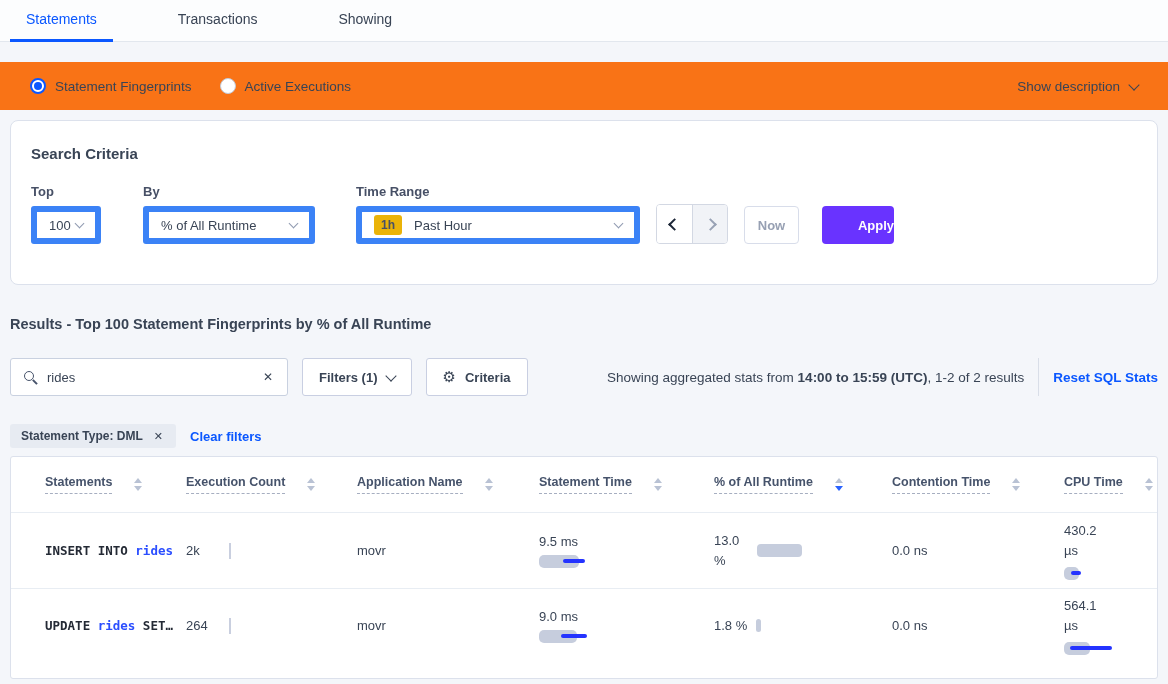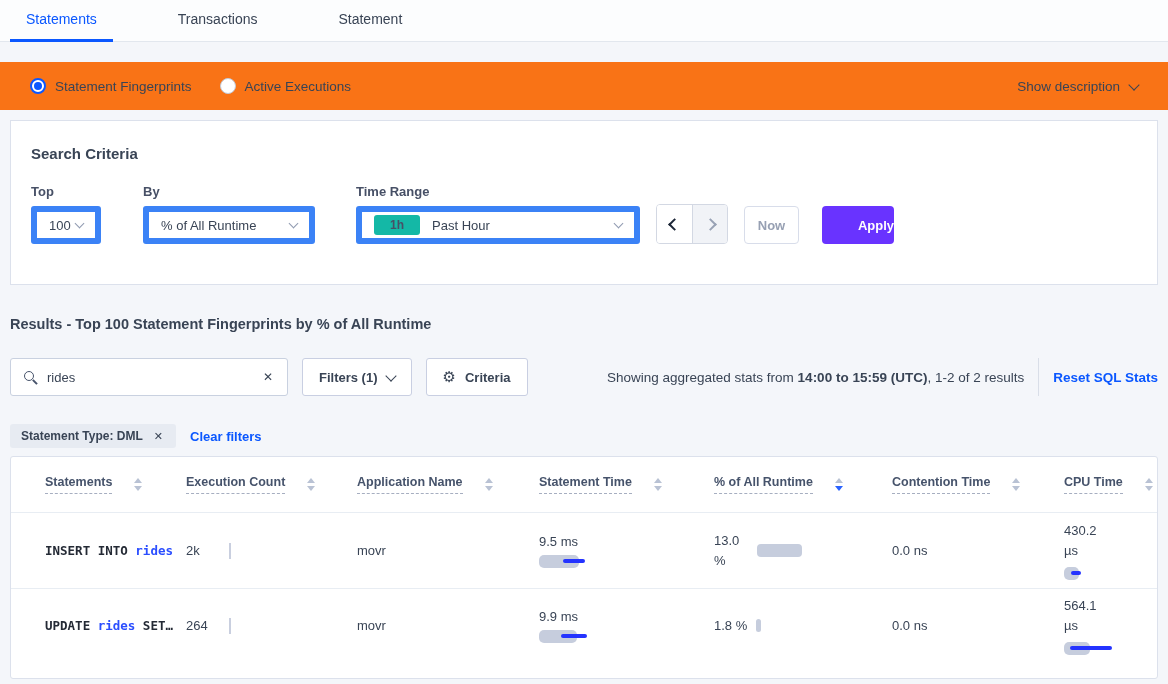--- a/index.html
+++ b/index.html
@@ -20,31 +20,31 @@
   .radio.checked .dot { width:8px; height:8px; border-radius:50%; background:#0a57ff; }
   .show-desc { margin-left:auto; display:flex; align-items:center; gap:10px; font-size:13.5px; color:#394455; cursor:pointer; }
 
   
   .chev-down { width:7px; height:7px; border-right:1.6px solid #8f9ab0; border-bottom:1.6px solid #8f9ab0; transform:rotate(45deg); margin-top:-3px; display:inline-block; }
   .chev-down.dark { border-color:#394455; width:8px; height:8px; }
   .chev-left { width:9px; height:9px; border-left:2.4px solid #1b2536; border-bottom:2.4px solid #1b2536; transform:rotate(45deg); display:inline-block; }
   .chev-right { width:9px; height:9px; border-right:2.4px solid #98a2b5; border-top:2.4px solid #98a2b5; transform:rotate(45deg); display:inline-block; }
 
   
-  .card { background:#fff; border:1px solid #dce1ec; border-radius:0; margin:0 10px; }
+  .card { background:#fff; border:1px solid #dce1ec; border-radius:8px; margin:0 10px; }
   .criteria { margin-top:10px; height:165px; padding:24px 20px 0; }
   .criteria-title { font-size:15px; font-weight:700; color:#394455; }
   .criteria-form { display:flex; margin-top:22px; }
   .field label { display:block; font-size:13px; font-weight:700; color:#475066; margin-bottom:7px; }
   .select { border:6px solid #3b82f6; border-radius:3px; background:#fff; height:38px; display:flex; align-items:center; padding:0 12px; font-size:13px; color:#394455; cursor:pointer; }
   .select .chev-down { margin-left:auto; }
   .f-top { width:70px; } .f-top .select { width:70px; }
   .f-by { margin-left:42px; width:172px; } .f-by .select { width:172px; }
   .f-tr { margin-left:41px; width:284px; } .f-tr .select { width:284px; }
-  .tr-badge { background:#14b8a6; color:#475066; font-weight:700; font-size:12px; border-radius:3px; padding:3px 16px; margin-right:12px; }
+  .tr-badge { background:#eab308; color:#475066; font-weight:700; font-size:12px; border-radius:3px; padding:3px 7px; margin-right:12px; }
   .form-bottom { display:flex; align-items:flex-end; }
   .arrow-group { display:flex; margin-left:16px; border:1px solid #d3d8e3; border-radius:4px; overflow:hidden; height:40px; }
   .arrow-btn { width:35px; height:38px; background:#fff; border:none; display:flex; align-items:center; justify-content:center; cursor:pointer; }
   .arrow-btn.disabled { background:#f1f3f7; border-left:1px solid #d3d8e3; cursor:default; }
   .btn { height:38px; border-radius:4px; font-size:13px; font-weight:700; cursor:pointer; font-family:inherit; }
   .btn-now { margin-left:16px; width:55px; background:#fff; border:1px solid #d8ddea; color:#97a0b3; }
   .btn-apply { margin-left:23px; width:72px; background:#6933ff; border:none; color:#fff;text-align:right; }
 
   
   .results-heading { margin:30px 10px 0; font-size:14.5px; font-weight:700; color:#394455; line-height:18px; }
@@ -96,21 +96,21 @@
   .wrap-text { line-height:20px; }
 </style>
 </head>
 <body>
 
 <div class="app">
 
   <div class="tabbar">
     <div class="tab active">Statements</div>
     <div class="tab">Transactions</div>
-    <div class="tab">Statement</div>
+    <div class="tab">Showing</div>
   </div>
 
   <div class="radio-panel">
     <div class="radio-opt">
       <span class="radio checked">
           <span class="dot"></span>
         </span>
       <span>Statement Fingerprints</span>
     </div>
     <div class="radio-opt">
@@ -278,21 +278,21 @@
     <div class="trow r1">
       <div class="cell c1">
         <div class="stmt"><span>UPDATE</span> <a>rides</a> <span>SET…</span></div>
       </div>
       <div class="cell exec-cell">
         <span>264</span>
         <span class="exec-tick"></span>
       </div>
       <div class="cell">movr</div>
       <div class="cell">
-        <div>9.9 ms</div>
+        <div>9.0 ms</div>
         <div class="bargraph">
           <div class="gbar" style="width: 38px;"></div>
           <div class="bline" style="left: 22px; width: 26px;"></div>
         </div>
       </div>
       <div class="cell">
         <div class="pct-wrap">
           <span>1.8 %</span>
           <span class="pct-bar" style="width: 5px;"></span>
         </div>

